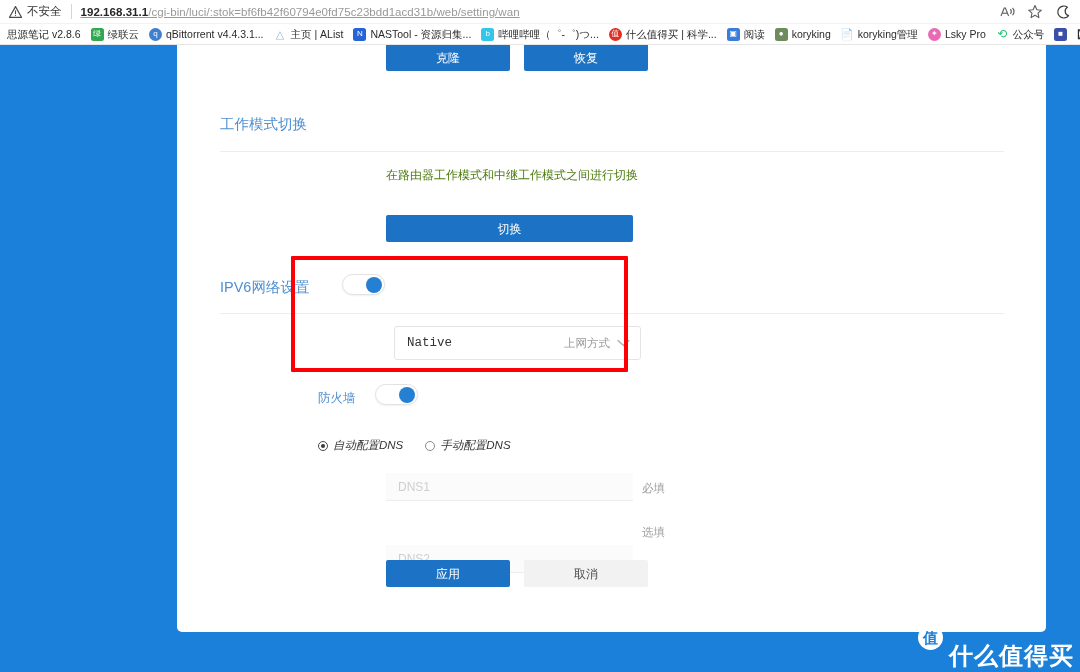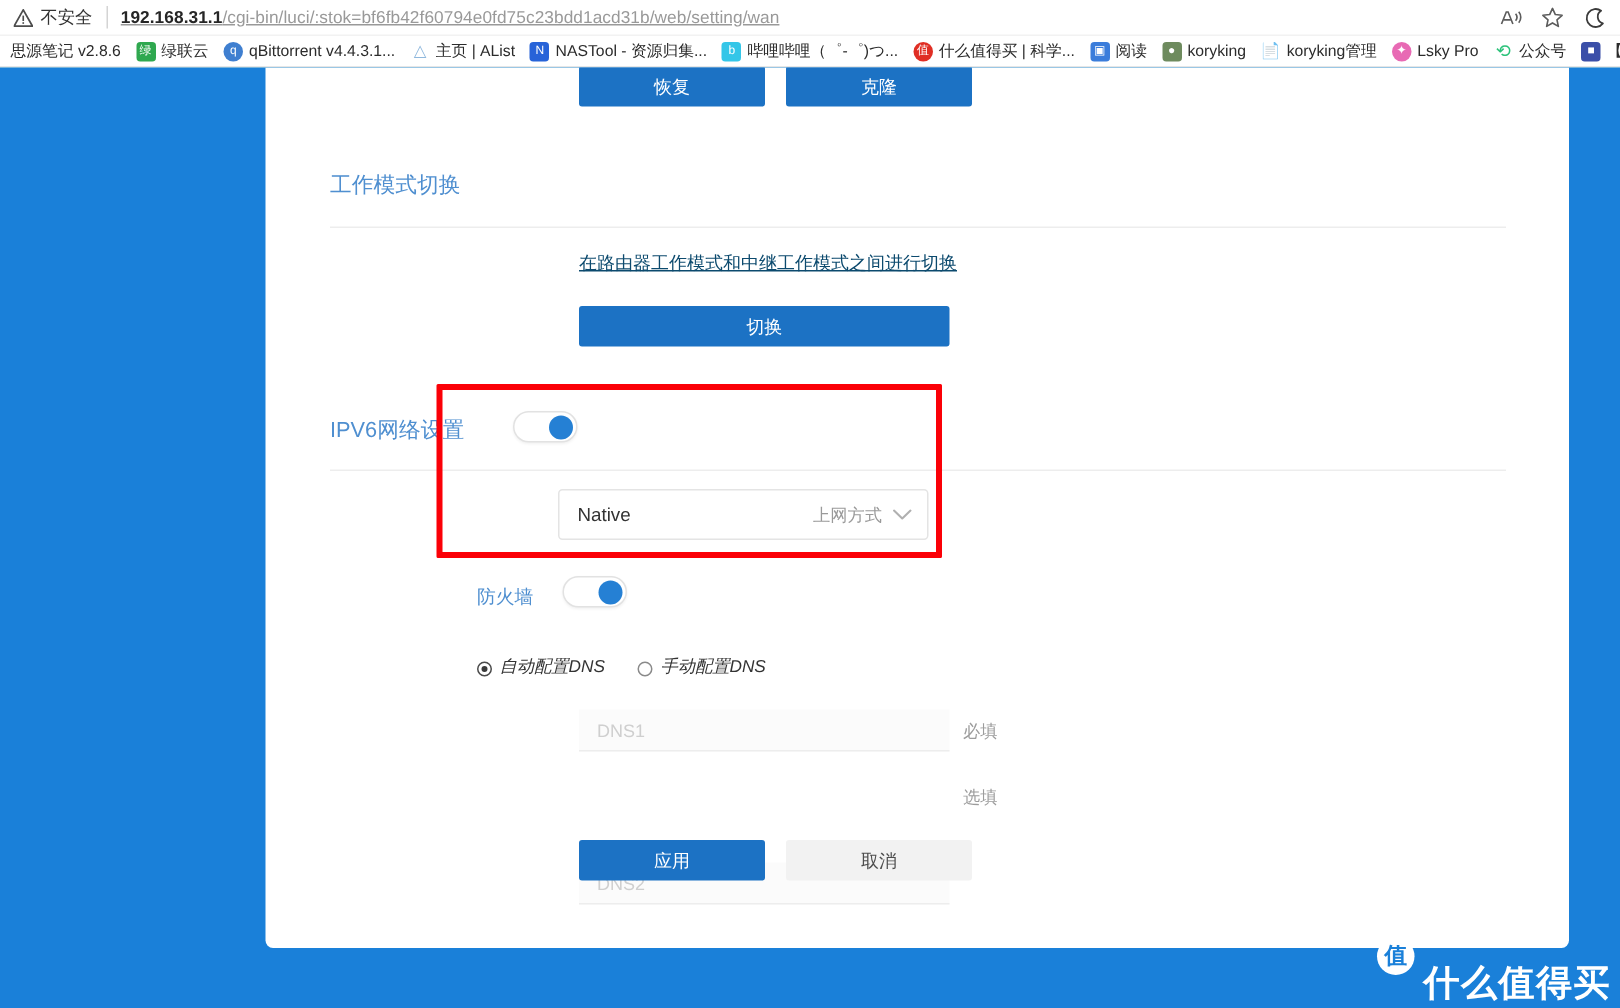--- a/index.html
+++ b/index.html
@@ -107,21 +107,21 @@
   .btn-secondary { background: #f2f2f2; color: #4d4d4d; }
 
   
   .section-title {
     position: absolute; font-size: 14.5px; color: #4f8fd0; line-height: 1;
   }
   .divider {
     position: absolute; height: 1px; background: #ededed;
   }
   .helptext {
-    position: absolute; font-size: 12px; color: #0c4a6e; line-height: 1; text-decoration: underline;
+    position: absolute; font-size: 12px; color: #4d7c0f; line-height: 1;
   }
 
   
   .toggle {
     position: absolute;
     width: 43px; height: 21px; border-radius: 11px;
     background: #ffffff; border: 1px solid #e2e2e2;
     box-shadow: 0 1px 2px rgba(0,0,0,0.06);
   }
   .toggle .knob {
@@ -299,38 +299,38 @@
         <span class="bm-label">【在线PS软件】在...</span>
       </div>
   </div>
 </div>
 
 <div class="page">
   <div class="content-panel">
     <div class="inner">
 
       <div class="btn-row-top">
+        <div class="btn btn-primary">克隆</div>
         <div class="btn btn-primary">恢复</div>
-        <div class="btn btn-primary">克隆</div>
       </div>
 
       <div class="section-title" style="left:0px; top:72px;">工作模式切换</div>
       <div class="divider" style="left:0px; top:106px; width:784px;"></div>
       <div class="helptext" style="left:166px; top:124px;">在路由器工作模式和中继工作模式之间进行切换</div>
-      <div class="btn-row-top" style="top:159px;">
+      <div class="btn-row-top" style="top:170px;">
         <div class="btn btn-primary" style="width:247px;">切换</div>
       </div>
 
       <div class="section-title" style="left:0px; top:235px;">IPV6网络设置</div>
       <div class="toggle" style="left:122px; top:229px;">
         <span class="knob"></span>
       </div>
       <div class="divider" style="left:0px; top:268px; width:784px;"></div>
 
-      <div class="selectbox" style="left:152px; top:281px;">
+      <div class="selectbox" style="left:174px; top:281px;font-family:Liberation Mono, monospace;">
         <span class="select-value">Native</span>
         <span class="select-hint">上网方式</span>
         <span class="chev">
           <svg width="13" height="8" viewBox="0 0 13 8">
               <path d="M1 1.4 L6.5 6.6 L12 1.4" fill="none" stroke="#b0b0b0" stroke-width="1.4" stroke-linecap="round" stroke-linejoin="round"></path>
             </svg>
         </span>
       </div>
 
       <div class="field-label" style="left:98px; top:347px;">防火墙</div>
@@ -347,21 +347,21 @@
           <span class="radio"></span>
           <span class="radio-label">手动配置DNS</span>
         </div>
       </div>
 
       <div class="dns-input" style="left:166px; top:428px;">
         <span class="dns-ph">DNS1</span>
       </div>
       <div class="dns-req" style="left:422px; top:438px;text-align:center;">必填</div>
 
-      <div class="dns-input" style="left:166px; top:500px;margin-top:30px;">
+      <div class="dns-input" style="left:166px; top:500px;">
         <span class="dns-ph">DNS2</span>
       </div>
       <div class="dns-req" style="left:422px; top:482px;">选填</div>
 
       <div class="btn-row-bottom" style="left:166px; top:515px;">
         <div class="btn btn-primary">应用</div>
         <div class="btn btn-secondary">取消</div>
       </div>
 
     </div>

